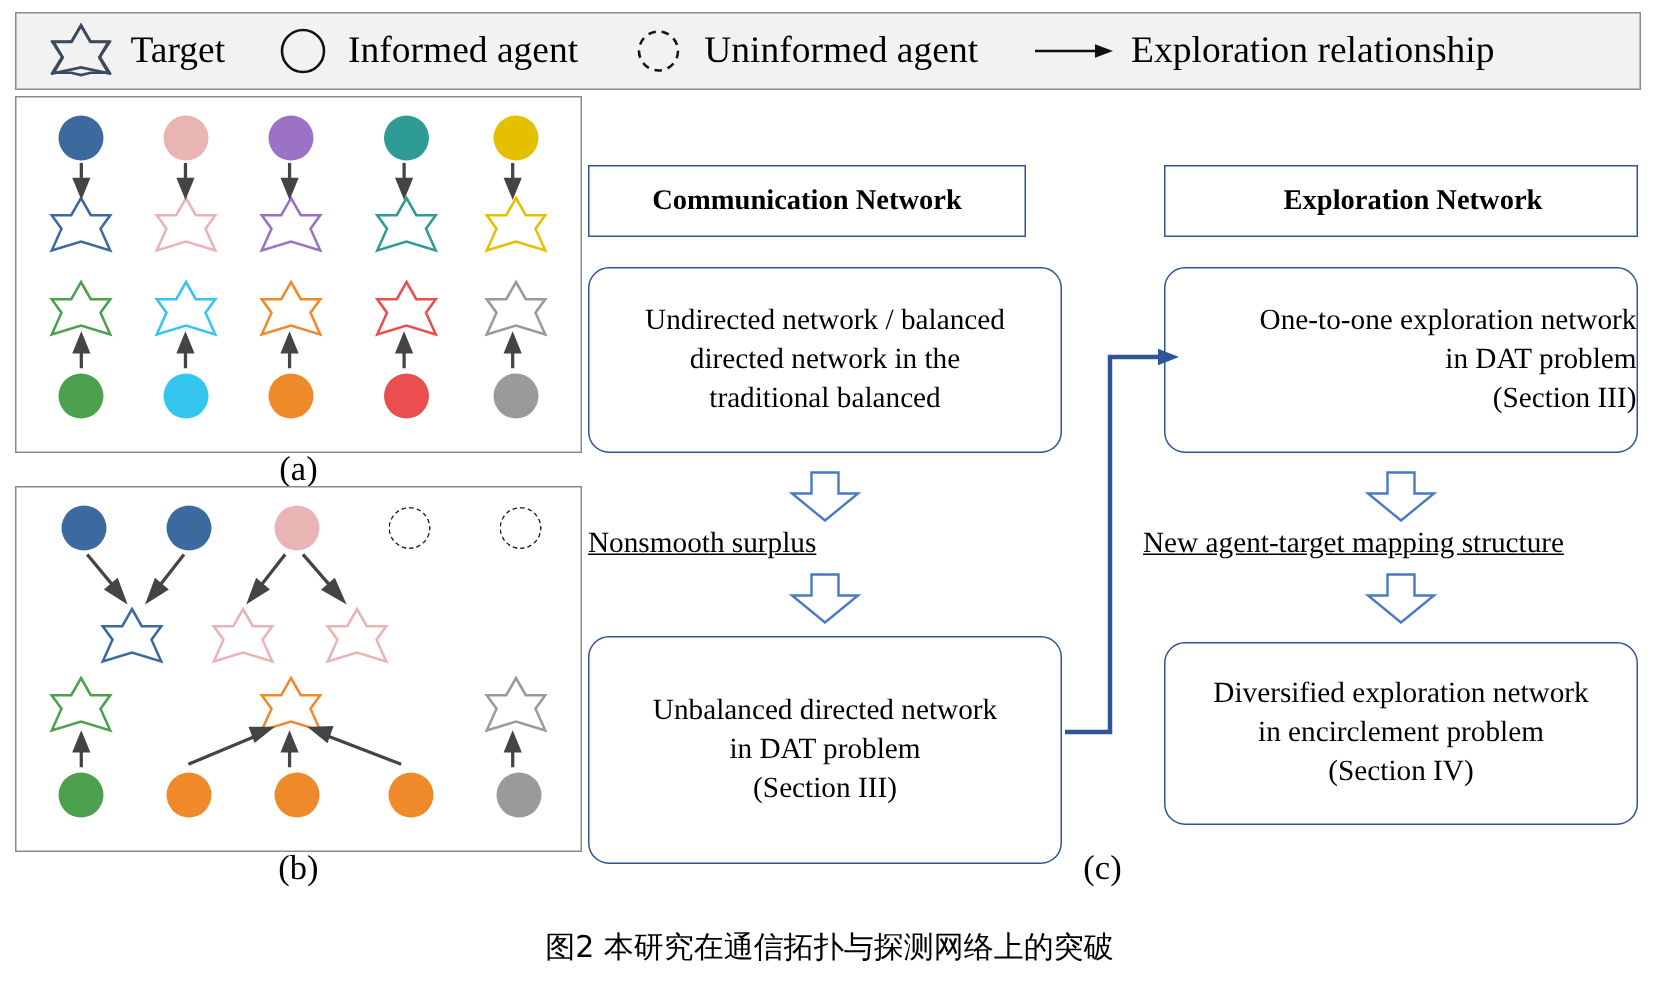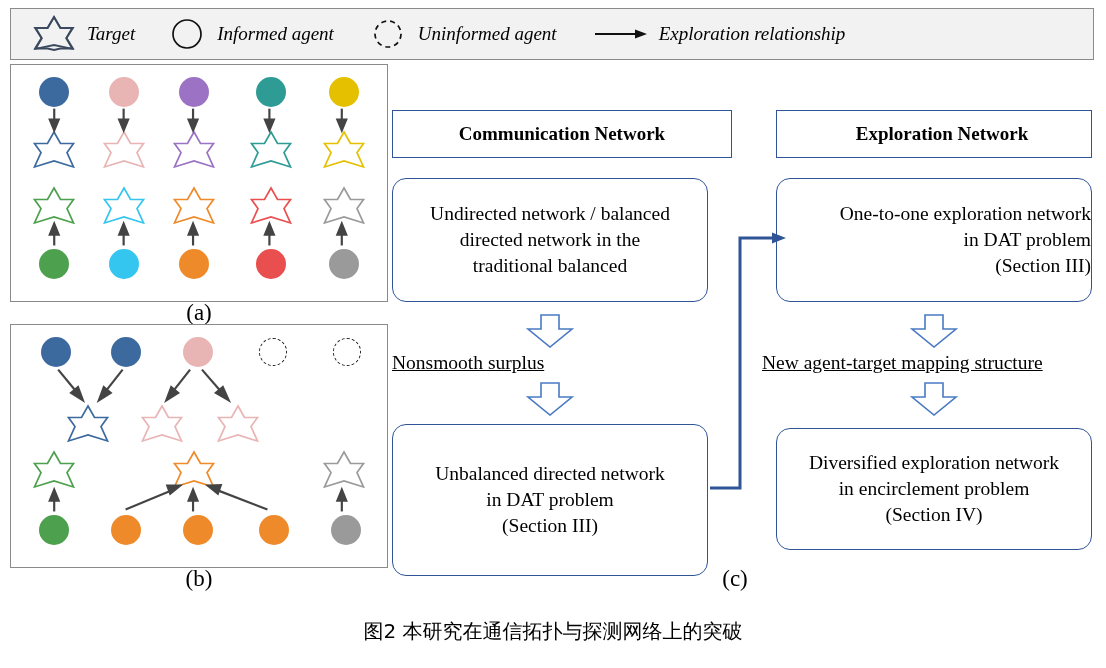--- a/index.html
+++ b/index.html
@@ -28,24 +28,23 @@
     box-sizing: border-box;
     display: flex;
     align-items: center;
   }
   .legend-item {
     display: flex;
     align-items: center;
     height: 100%;
   }
   .legend-label {
-    font-size: 19px;
+    font-size: 25px;
     font-family: "Liberation Serif", serif;
     white-space: nowrap;
-    font-style: italic;
   }
   .legend-gap-1 { width: 34px; }
   .legend-gap-2 { width: 36px; }
 
   
   .panel {
     position: absolute;
     border: 1px solid #8a8a8a;
     box-sizing: border-box;
     background: #fff;
@@ -318,21 +317,21 @@
       <line x1="258" y1="186" x2="206" y2="166"></line>
         <polygon points="198,162 211,161.5 208,170"></polygon>
 
       <line x1="333" y1="188" x2="333" y2="174"></line>
         <polygon points="333,166 328.5,177 337.5,177"></polygon>
     </g>
   </svg>
 </div>
 <div id="caption-b" class="panel-caption">(b)</div>
 
-<div class="hdr-box" style="left:392px; top:110px; width:340px; height:48px;">Communication Network</div>
+<div class="hdr-box" style="left:392px; top:110px; width:292px; height:48px;">Communication Network</div>
 
 <div class="rnd-box" style="left:392px; top:178px; width:316px; height:124px;">
   <div>Undirected network / balanced</div>
   <div>directed network in the</div>
   <div>traditional balanced</div>
 </div>
 
 <svg class="block-arrow" style="left:524px; top:314px;" width="52" height="34" viewBox="0 0 52 34">
   <polygon points="17,1 35,1 35,15 48,15 26,33 4,15 17,15" fill="#fff" stroke="#4a79c4" stroke-width="1.6"></polygon>
 </svg>

